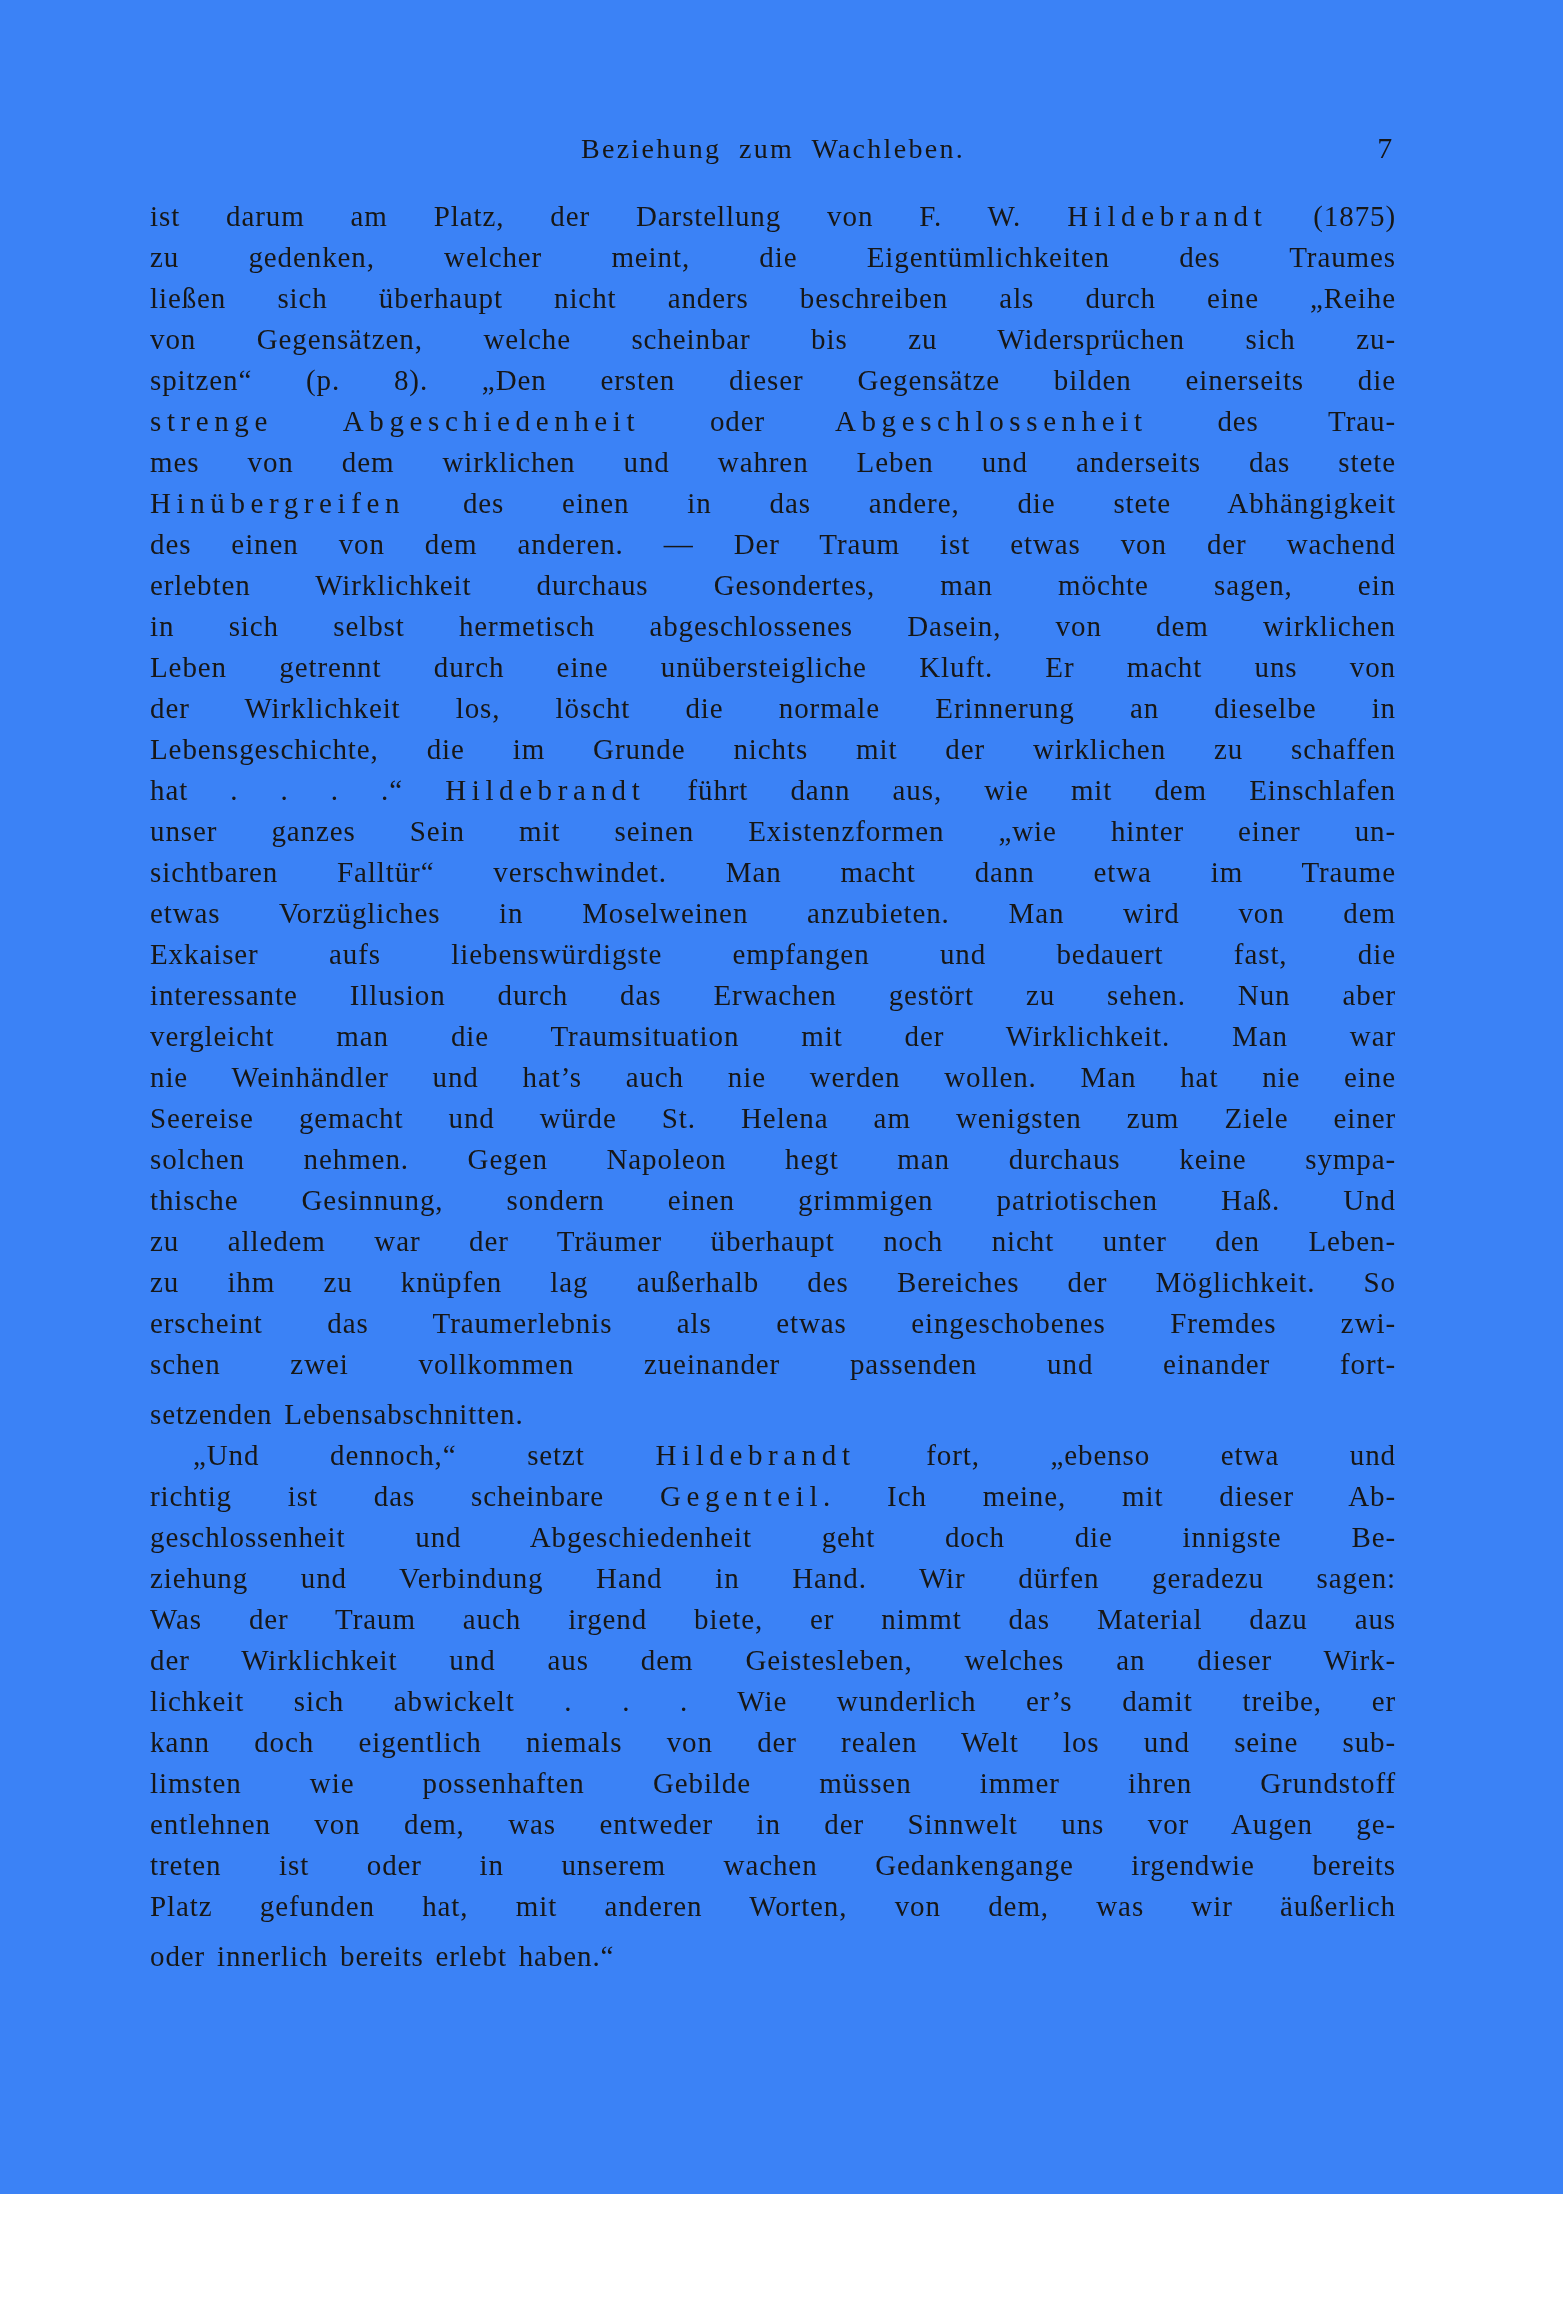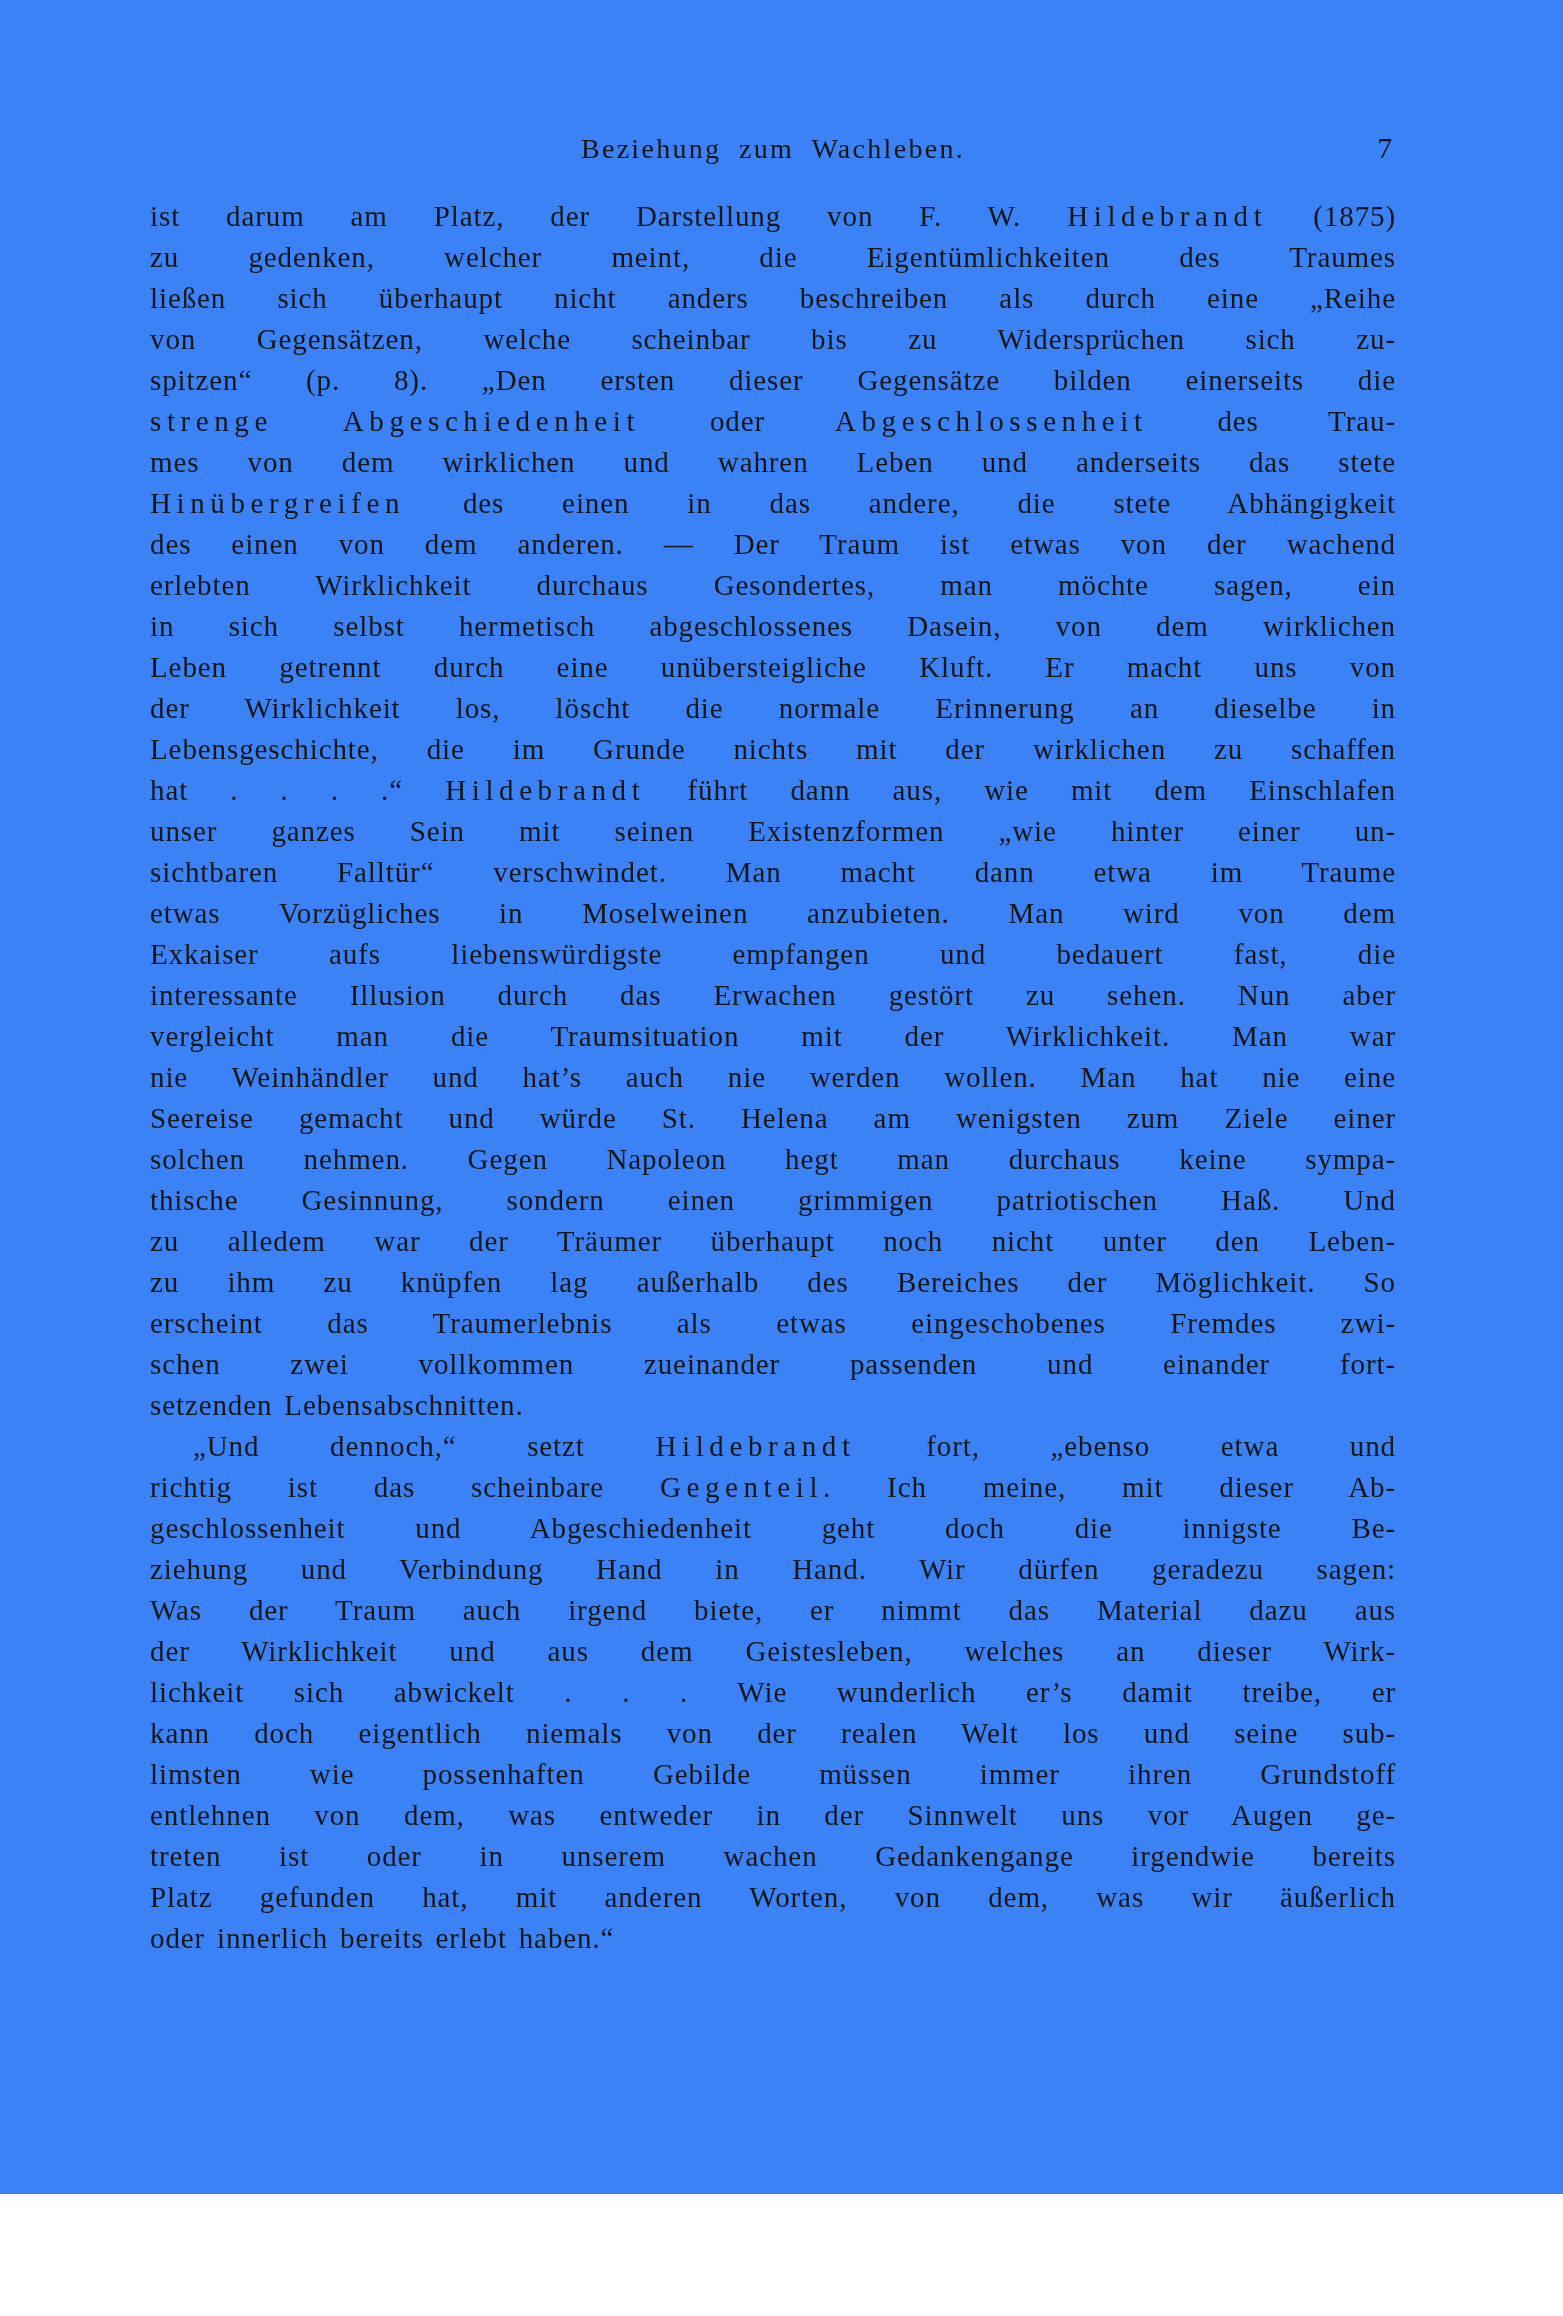--- a/index.html
+++ b/index.html
@@ -53,20 +53,21 @@
   .line {
     text-align: justify;
     text-align-last: justify;
     text-justify: inter-word;
     letter-spacing: 0.9px;
     word-spacing: 3.7px;
     white-space: normal;
   }
   .line.last {
     text-align-last: left;
+    margin-top: 9px;
   }
   .line.indent {
     text-indent: 43px;
   }
   .sperr {
     letter-spacing: 5.6px;
   }
 </style>
 </head>
 <body>

